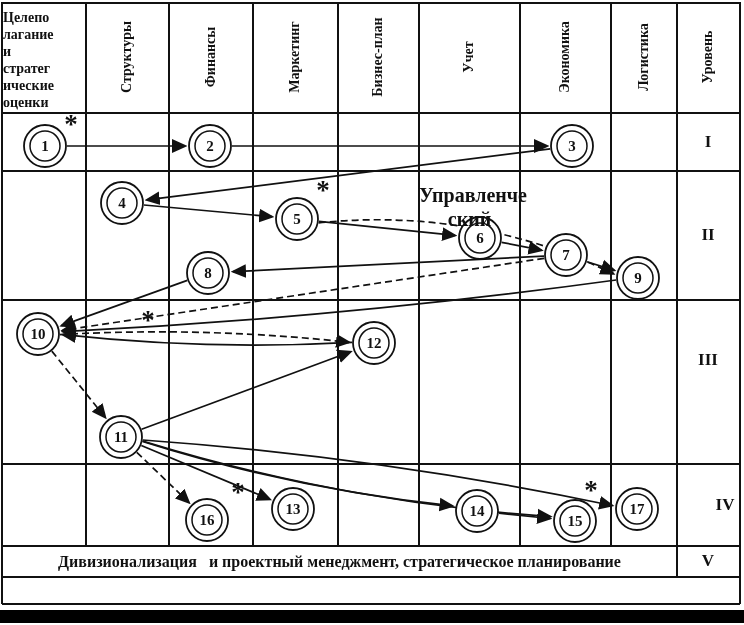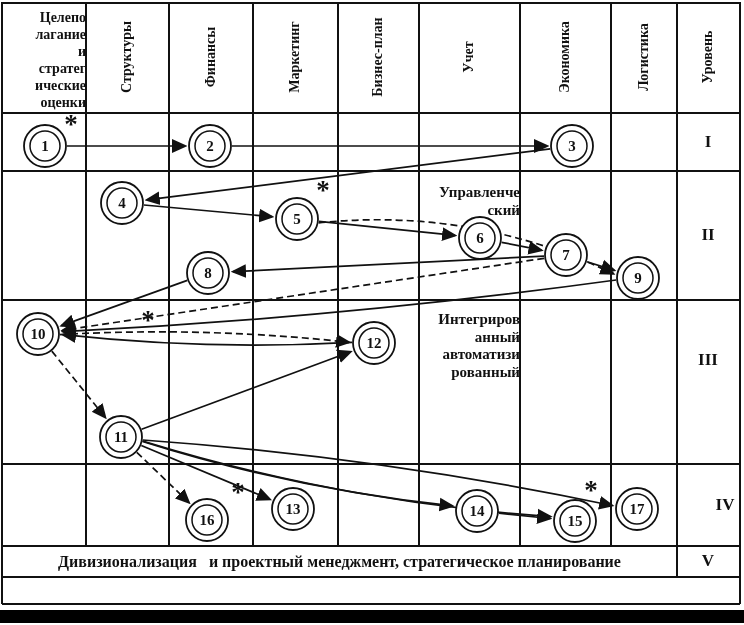--- a/index.html
+++ b/index.html
@@ -10,44 +10,44 @@
     height: 625px;
     background: #ffffff;
     font-family: "Liberation Serif", serif;
     color: #111;
     overflow: hidden;
   }
   #diagram-svg { position: absolute; left: 0; top: 0; }
   .hlabel0 {
     position: absolute;
     left: 3px; top: 9px; width: 83px;
-    text-align: right;
+    text-align: left;
     font-weight: 700;
     font-size: 14px;
     line-height: 1.22;
     white-space: pre-line;
   }
   .vlabel {
     position: absolute;
     font-weight: 700;
     font-size: 14px;
     white-space: nowrap;
     transform: translate(-50%, -50%) rotate(-90deg);
   }
   .lvl {
     position: absolute;
     transform: translate(-50%, -50%);
     font-weight: 700;
     font-size: 17px;
   }
   .note {
     position: absolute;
-    text-align: right;
-    font-weight: 700;
-    font-size: 15px;
+    text-align: center;
+    font-weight: 700;
+    font-size: 20px;
     line-height: 1.18;
     white-space: pre-line;
   }
   .footer-row {
     position: absolute;
     left: 2px; top: 547px; width: 675px; height: 29px;
     line-height: 29px;
     text-align: center;
     font-weight: 700;
     font-size: 16px;
@@ -235,22 +235,18 @@
   <div class="vlabel" style="left:708px;top:57px">Уровень</div>
 
   <div class="lvl" style="left:708px;top:142px">I</div>
   <div class="lvl" style="left:708px;top:235px">II</div>
   <div class="lvl" style="left:708px;top:360px">III</div>
   <div class="lvl" style="left:725px;top:505px">IV</div>
   <div class="lvl" style="left:708px;top:561px">V</div>
 
   <div class="note" style="left:419px;top:184px;width:101px">Управленче
 ский</div>
-  <div class="note" style="left:418px;top:311px;width:102px">Интегриров
-анный
-автоматизи
-рованный</div>
 
   <div class="footer-row">Дивизионализация   и проектный менеджмент, стратегическое планирование</div>
 
 
   <div class="bottom-bar"></div>
 </div>
 
 </body></html>

